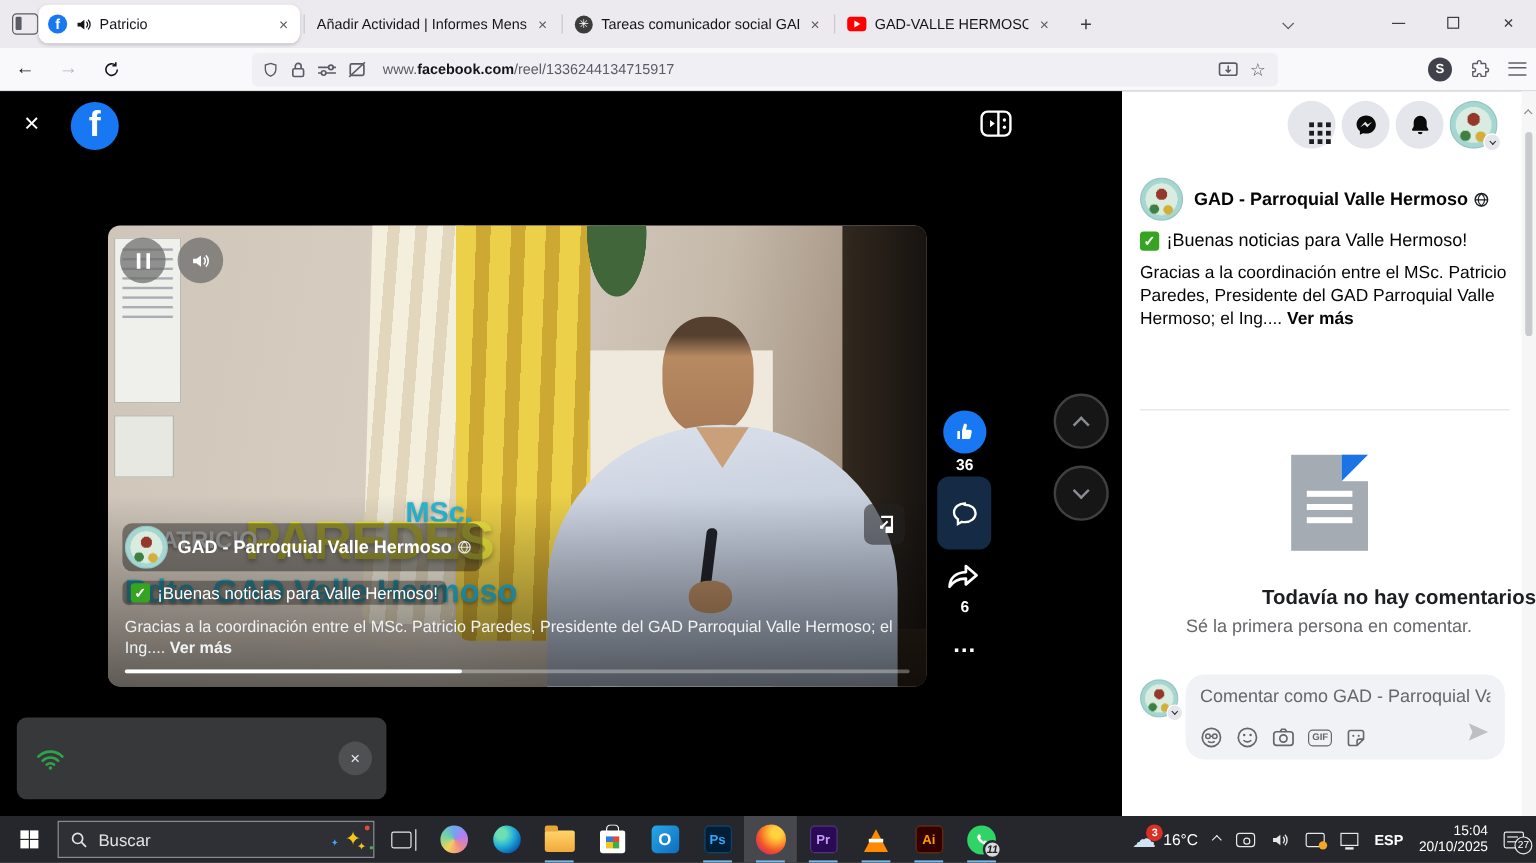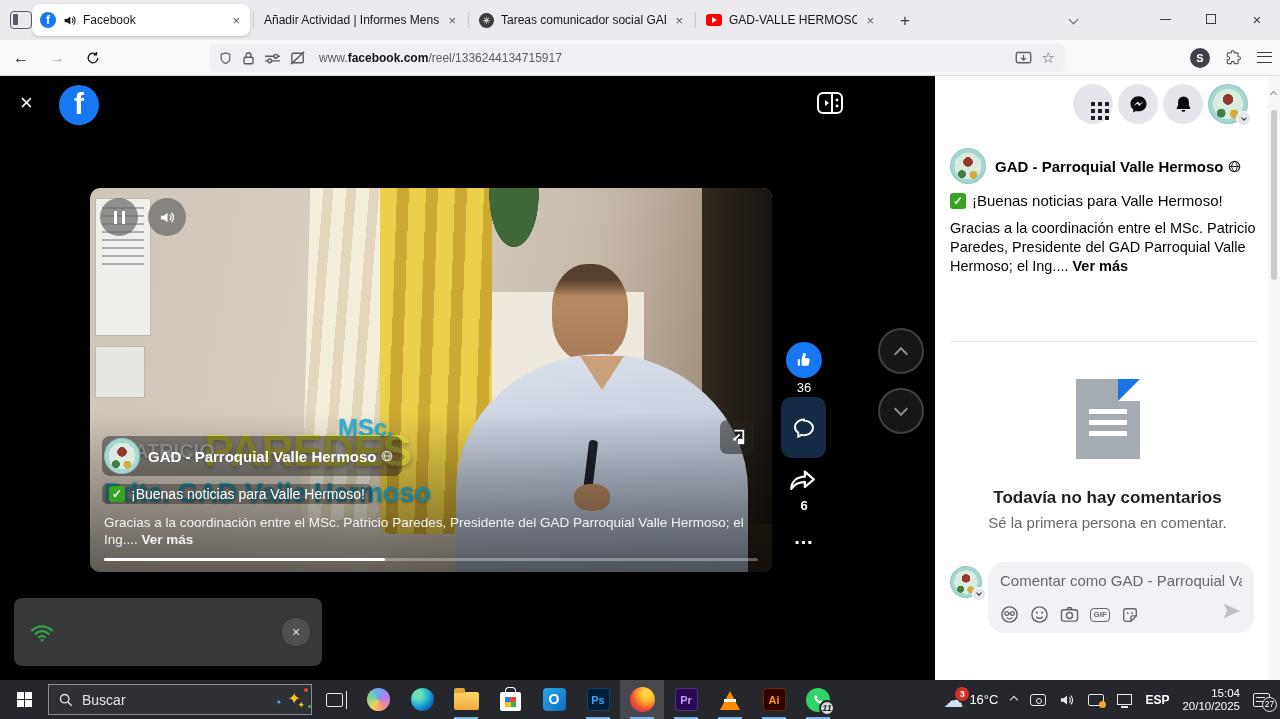--- a/index.html
+++ b/index.html
@@ -86,21 +86,21 @@
   .vprog .fill { height:100%; border-radius:2px; background:#fff; }
   .gad-avatar { border-radius:50%; background:
       radial-gradient(circle at 50% 38%, #93382a 0 17%, transparent 18%),
       radial-gradient(circle at 32% 74%, #3f7f42 0 11%, transparent 12%),
       radial-gradient(circle at 66% 76%, #d3ae3c 0 11%, transparent 12%),
       radial-gradient(circle, #d9ecdf 0 55%, #a5d6d2 56% 100%);
       border:1px solid rgba(0,0,0,.08); }
 
   
   .rail-like { position:absolute; left:786px; top:266px; width:36px; height:36px; border-radius:50%; background:#1877f2; display:flex; align-items:center; justify-content:center; }
-  .rail-like-count { position:absolute; left:786px; top:304px; width:36px; text-align:center; color:#fff; font-size:13px; font-weight:400; }
+  .rail-like-count { position:absolute; left:786px; top:304px; width:36px; text-align:center; color:#fff; font-size:13px; font-weight:700; }
   .rail-comment { position:absolute; left:781px; top:321px; width:45px; height:61px; border-radius:10px; background:#152a45; display:flex; align-items:center; justify-content:center; }
   .rail-share { position:absolute; left:787px; top:390px; width:34px; height:30px; }
   .rail-share-count { position:absolute; left:786px; top:422px; width:36px; text-align:center; color:#fff; font-size:13px; font-weight:600; }
   .rail-more { position:absolute; left:786px; top:450px; width:36px; text-align:center; color:#fff; font-size:20px; font-weight:bold; letter-spacing:1px; }
   .navcirc { position:absolute; width:46px; height:46px; border-radius:50%; border:2px solid #3e4042; background:#161616; display:flex; align-items:center; justify-content:center; }
   .navcirc .chv { border-color:#8a8d91; width:10px; height:10px; border-width:2.5px; }
   .nav-up { left:878px; top:252px; } .nav-down { left:878px; top:312px; }
   .nav-up .chv { margin-top:5px; } .nav-down .chv { margin-bottom:5px; }
 
   
@@ -119,21 +119,21 @@
   .sb-headline { position:absolute; left:15px; top:116px; font-size:15px; color:#050505; display:flex; align-items:center; gap:6px; }
   .sb-desc { position:absolute; left:15px; top:143px; width:314px; font-size:14.5px; line-height:19px; color:#050505; }
   .sb-desc b { font-weight:bold; }
   .check-sq { display:inline-block; width:16px; height:16px; border-radius:3px; background:#36a420; color:#fff; font-size:12px; font-weight:bold; text-align:center; line-height:16px; flex:0 0 auto; }
   .promote { position:absolute; left:15px; top:217px; width:308px; height:33px; border-radius:7px; background:#0866ff; color:#fff; font-size:15px; font-weight:bold; display:flex; align-items:center; justify-content:center; gap:8px; border:none; }
   .sb-div { position:absolute; left:15px; top:265px; width:308px; height:1px; background:#e2e4e8; }
   .doc-ic { position:absolute; left:141px; top:303px; width:64px; height:80px; background:#a5abb3; }
   .doc-ic::before { content:""; position:absolute; right:0; top:0; border-left:22px solid #1b74e4; border-top:22px solid #fff; transform:rotate(90deg); }
   .doc-ic i { position:absolute; left:13px; width:38px; height:5px; background:#fff; }
   .doc-ic i:nth-child(1){top:30px;} .doc-ic i:nth-child(2){top:41px;} .doc-ic i:nth-child(3){top:52px;}
-  .nc-title { position:absolute; left:0; top:412px; width:345px; text-align:center; font-size:17px; font-weight:bold; color:#1c1e21; }
+  .nc-title { position:absolute; left:0; top:412px; width:345px; text-align:right; font-size:17px; font-weight:bold; color:#1c1e21; }
   .nc-sub { position:absolute; left:0; top:438px; width:345px; text-align:center; font-size:15px; color:#65676b; }
   .composer { position:absolute; left:0; top:486px; width:345px; }
   .comp-avatar { position:absolute; left:15px; top:4px; width:32px; height:32px; }
   .comp-box { position:absolute; left:53px; top:0; width:266px; height:71px; background:#f0f2f5; border-radius:16px; padding:10px 12px; }
   .comp-ph { font-size:15px; color:#65676b; white-space:nowrap; overflow:hidden; }
   .comp-icons { position:absolute; left:12px; bottom:9px; display:flex; gap:11px; align-items:center; }
   .comp-icons svg { display:block; }
   .gifchip { font-size:8px; font-weight:bold; color:#65676b; border:1.4px solid #65676b; border-radius:4px; padding:1.5px 2.5px; }
   .comp-send { position:absolute; right:12px; bottom:9px; }
 
@@ -204,21 +204,21 @@
   <div class="chrome">
     <div class="tabstrip">
       <span class="ffview"></span>
 
       <div class="tab active" style="left:32px;width:218px;">
         <span class="fbfav">f</span>
         <svg width="13" height="13" viewBox="0 0 16 16">
             <path d="M2 6v4h3l4 3V3L5 6H2z" fill="#15141a"></path>
             <path d="M11 5a4 4 0 0 1 0 6M12.8 3a7 7 0 0 1 0 10" stroke="#15141a" stroke-width="1.3" fill="none"></path>
           </svg>
-        <span class="title">Facebook</span>
+        <span class="title">Patricio</span>
         <span class="close">×</span>
       </div>
 
       <span class="tabdiv" style="left:253px;"></span>
       <div class="tab" style="left:256px;width:210px;">
         <span class="title">Añadir Actividad | Informes Mensua</span>
         <span class="close">×</span>
       </div>
 
       <span class="tabdiv" style="left:468px;"></span>

